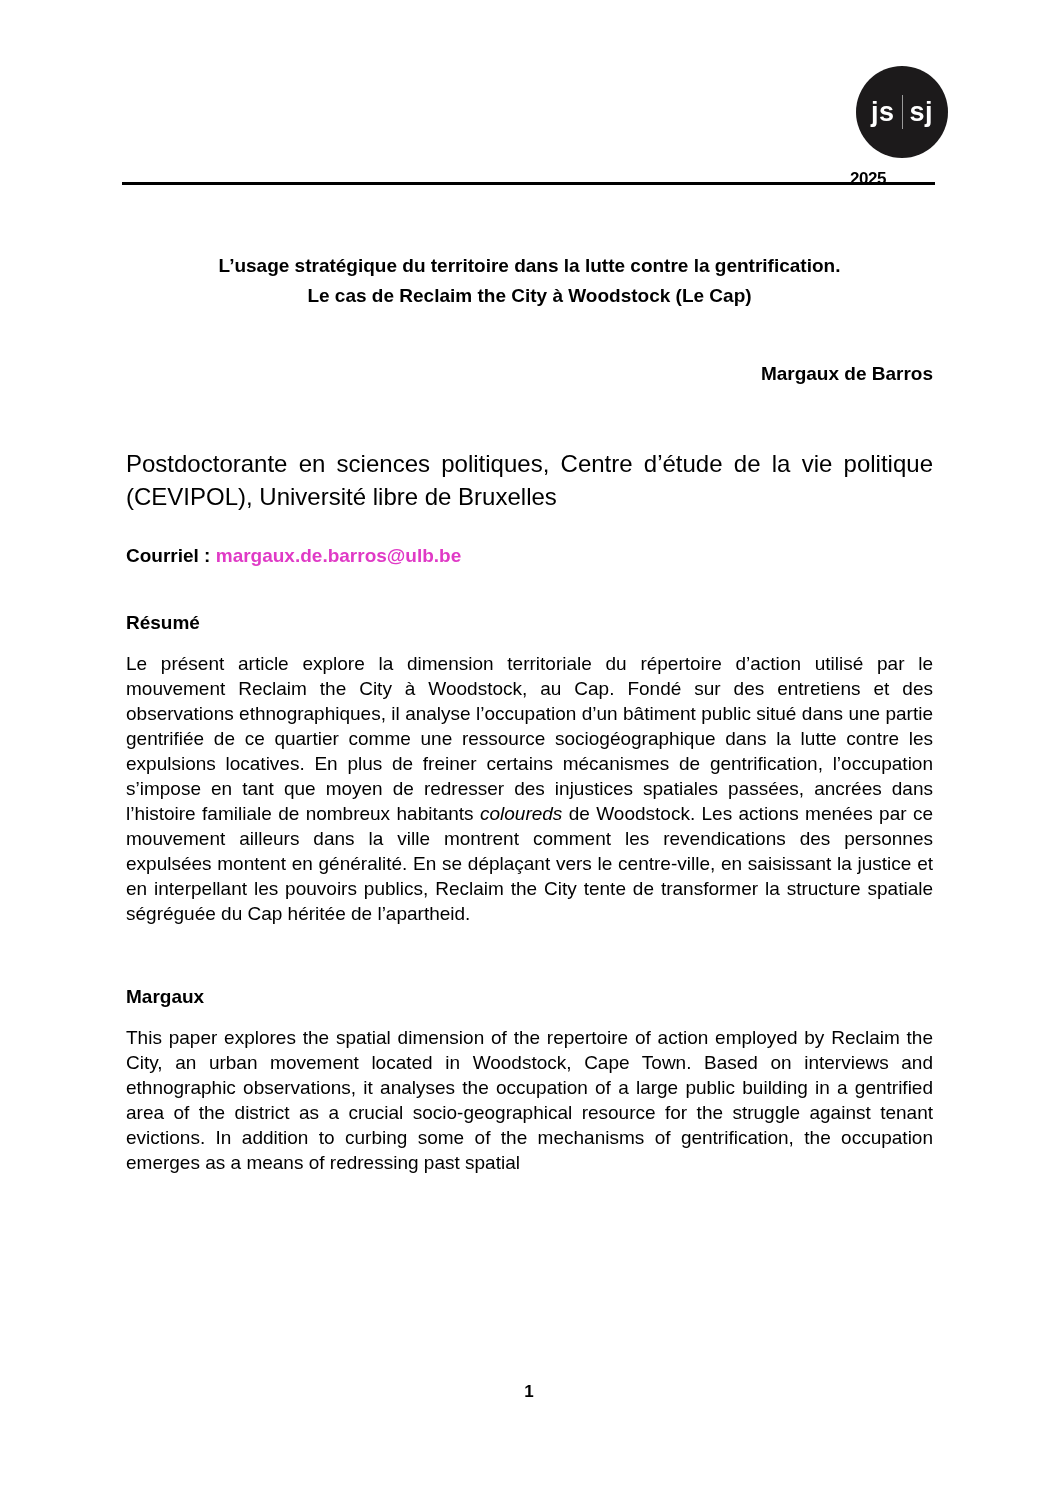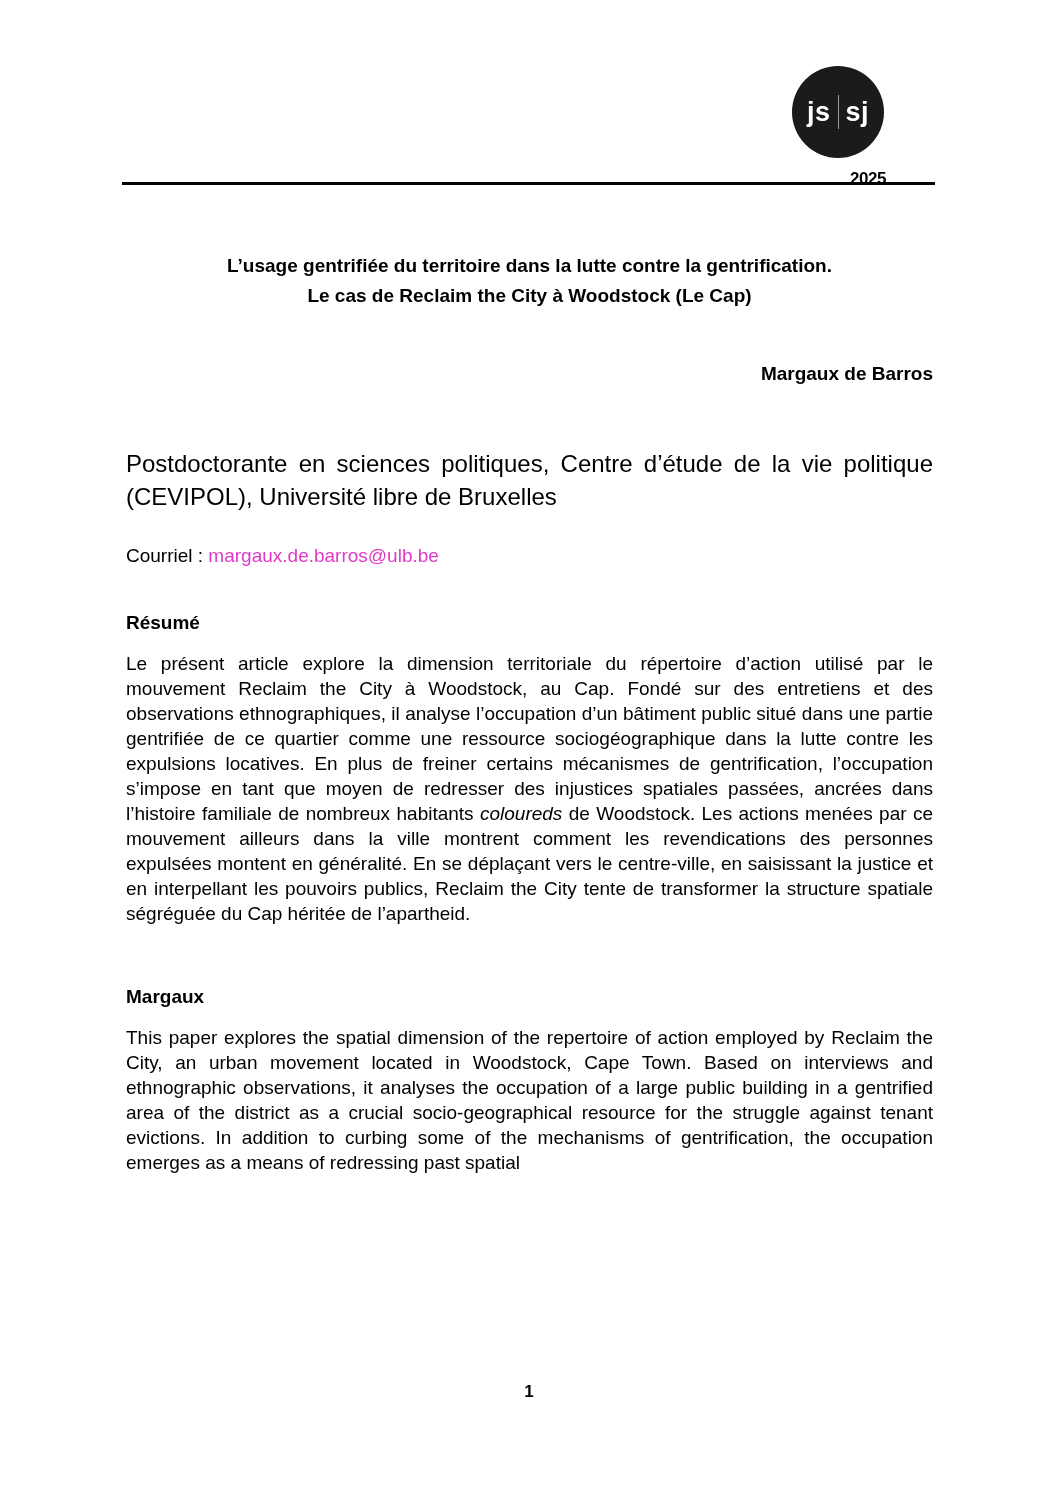--- a/index.html
+++ b/index.html
@@ -10,21 +10,21 @@
     height: 1497px;
     background: #ffffff;
     font-family: "Liberation Sans", sans-serif;
     color: #000000;
     overflow: hidden;
   }
 
   
   .logo-circle {
     position: absolute;
-    left: 792px;
+    left: 856px;
     top: 66px;
     width: 92px;
     height: 92px;
     border-radius: 50%;
     background: #1c1a1b;
     display: flex;
     align-items: center;
     justify-content: center;
     gap: 7px;
   }
@@ -81,20 +81,21 @@
   .affiliation {
     margin-top: 62px;
     font-size: 24px;
     line-height: 33px;
     text-align: justify;
   }
   .contact-line {
     margin-top: 26px;
     font-size: 19px;
     line-height: 33px;
+    font-weight: bold;
   }
   .contact-line a { text-decoration: none; }
   .section-heading {
     font-weight: 700;
     font-size: 19px;
   }
   .resume-heading { margin-top: 40px; }
   .para {
     margin-top: 17px;
     font-size: 19px;
@@ -125,21 +126,21 @@
     <span class="lg"><b>js</b></span>
     <span class="logo-divider"></span>
     <span class="lg"><b>sj</b></span>
   </div>
   <div class="year">2025</div>
   <div class="head-rule"></div>
 
   <div class="content">
 
     <div class="title">
-      <div>L’usage gentrifiée du territoire dans la lutte contre la gentrification.</div>
+      <div>L’usage stratégique du territoire dans la lutte contre la gentrification.</div>
       <div>Le cas de Reclaim the City à Woodstock (Le Cap)</div>
     </div>
 
     <div class="author">Margaux de Barros</div>
 
     <p class="affiliation">Postdoctorante en sciences politiques, Centre d’étude de la vie politique (CEVIPOL), Université libre de Bruxelles</p>
 
     <p class="contact-line">
       <span>Courriel :</span>
       <a href="#" style="color: rgb(224, 58, 198);">margaux.de.barros@ulb.be</a>

